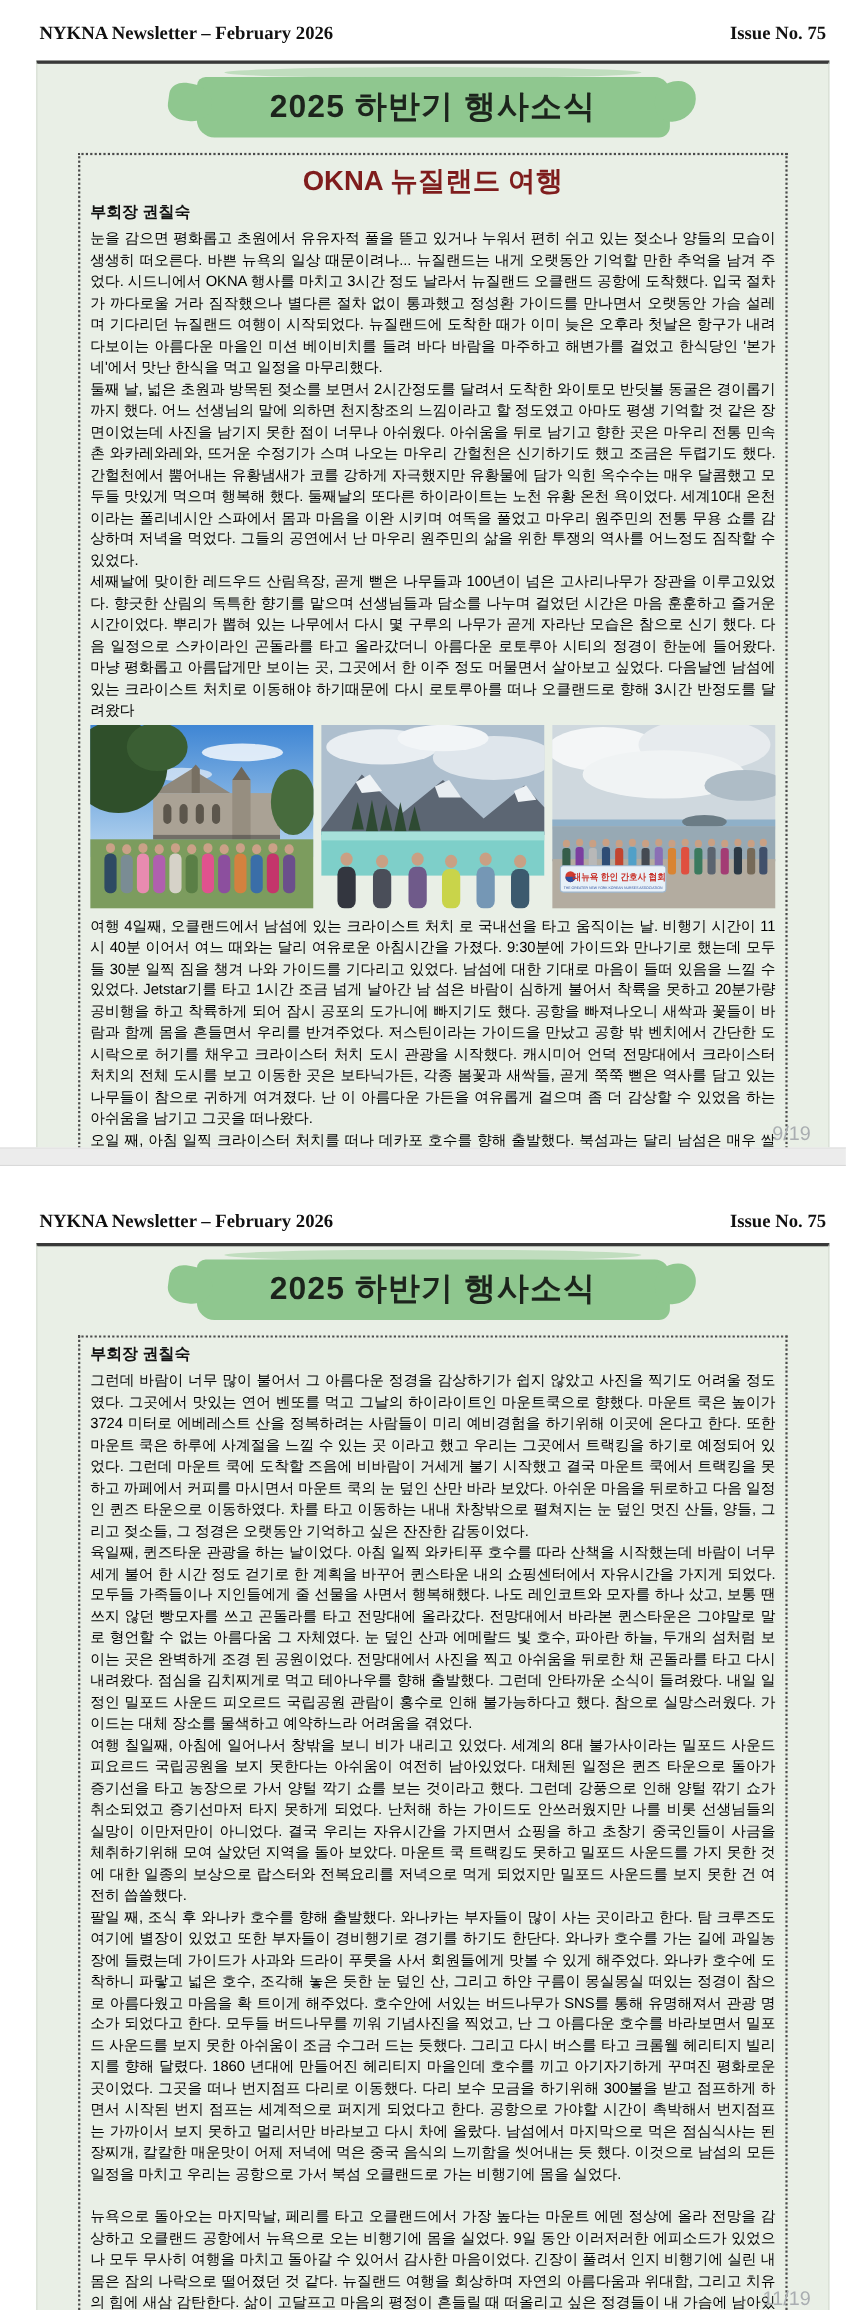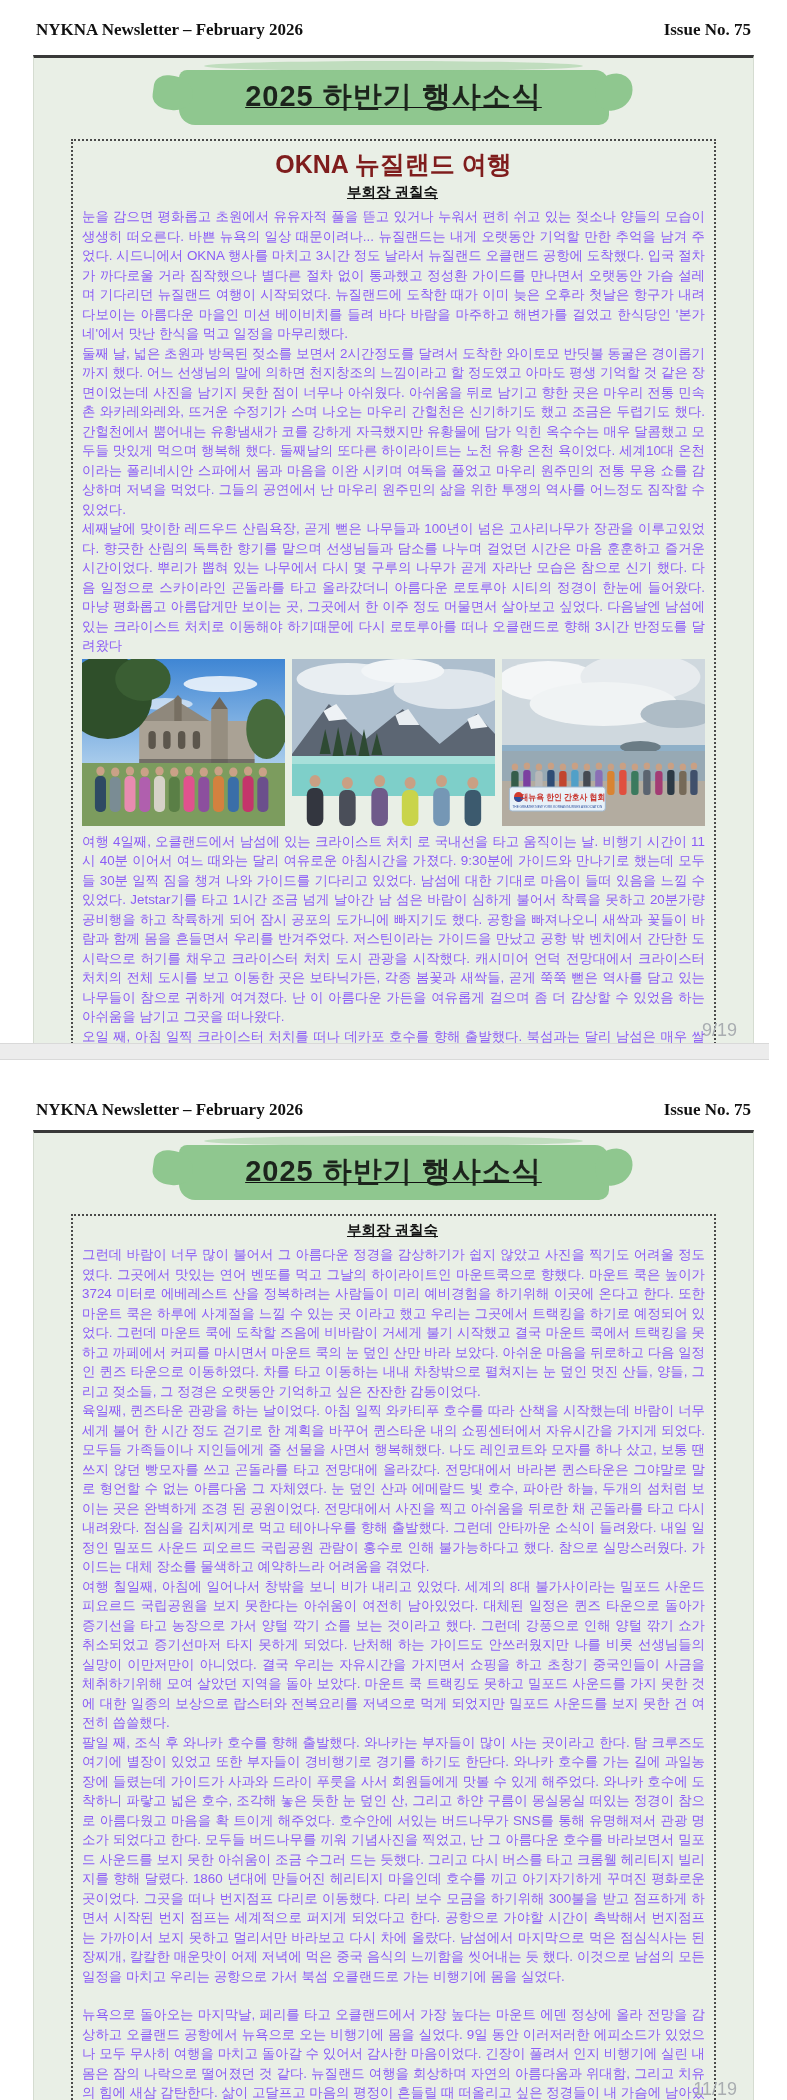--- a/index.html
+++ b/index.html
@@ -15,34 +15,34 @@
     padding:20px 36px 0 36px;font-family:"Liberation Serif","DejaVu Serif",serif;
     font-weight:bold;font-size:17px;}
   .page-2 .page-header{padding-top:40px;}
 
   .green-panel{margin:15px 33px 0 33px;background:#e9efe6;border-top:3px solid #393939;
     border-left:1px solid #d5dcd1;border-right:1px solid #d5dcd1;border-bottom:1px solid #d5dcd1;
     padding:9px 0 10px 0;}
   .page-2 .green-panel{margin-top:10px;}
 
   .banner{position:relative;width:430px;margin:3px auto 14px auto;background:#8fc78f;
-    border-radius:8px 14px 10px 16px;text-align:center;padding:7px 0 8px 0;text-decoration:underline;}
+    border-radius:8px 14px 10px 16px;text-align:center;padding:7px 0 8px 0;}
   .banner::before{content:"";position:absolute;left:-26px;top:6px;width:40px;height:34px;
     background:#8fc78f;border-radius:40% 60% 55% 45%;transform:rotate(8deg);}
   .banner::after{content:"";position:absolute;right:-24px;top:4px;width:38px;height:36px;
     background:#8fc78f;border-radius:55% 45% 60% 40%;transform:rotate(-10deg);}
   .banner .smear{position:absolute;top:-9px;left:6%;width:88%;height:10px;
     background:rgba(143,199,143,.45);border-radius:50%;}
   .banner-text{position:relative;font-size:29px;font-weight:bold;color:#1c241c;letter-spacing:1px;}
 
   .article-box{margin:0 37px;border:2px dotted #4a4a4a;padding:5px 9px 12px 9px;background:#e9efe6;}
   .article-title{text-align:center;font-size:25px;font-weight:bold;margin:2px 0 2px 0;color:#7f1d1d;}
-  .article-author{text-align:center;font-size:14.5px;font-weight:bold;margin:0 2px 5px 0;text-decoration:underline;}
+  .article-author{text-align:left;font-size:14.5px;font-weight:bold;margin:0 2px 5px 0;}
   .article-body p{margin:0;font-size:13.4px;line-height:19.5px;text-align:justify;
-    word-break:break-all;color:#8b5cf6;}
+    word-break:break-all;color:#000000;}
   .article-body p.gap-top{margin-top:19px;}
 
   .photo-strip{display:flex;gap:7px;height:167px;margin:3px 0 6px 0;}
   .photo-strip svg{flex:1;height:167px;display:block;}
   .viewer-indicator{position:absolute;right:50px;bottom:2px;font-size:18px;color:#a9adb1;}
 </style>
 </head>
 <body>
 
 <div class="viewer">

